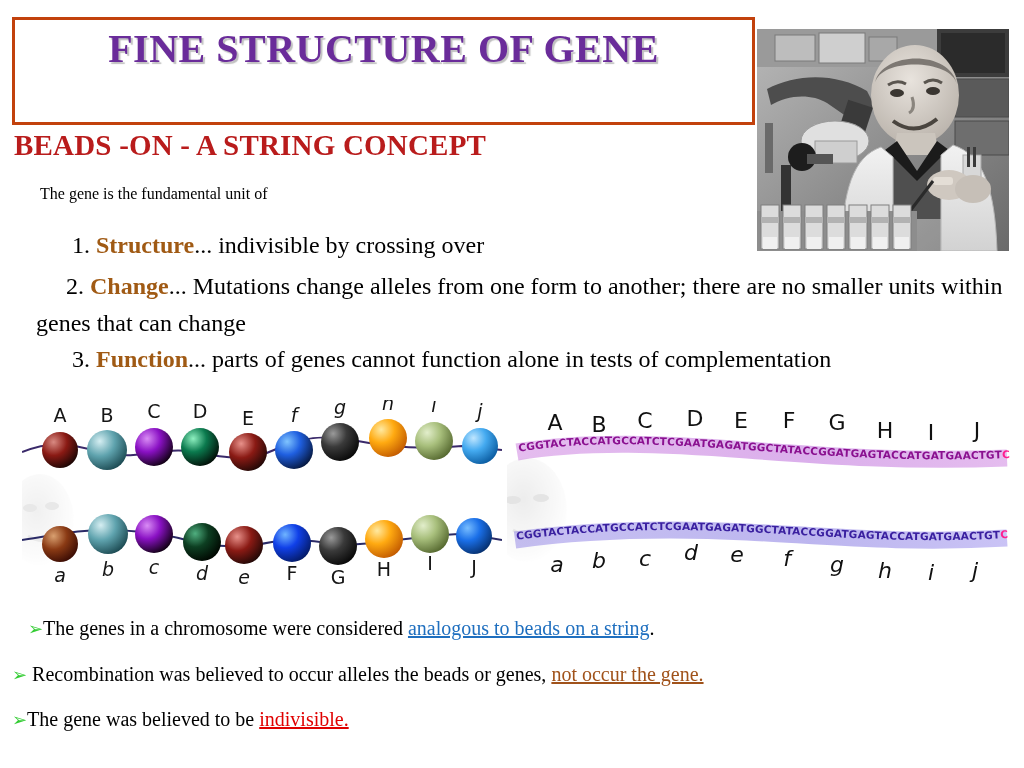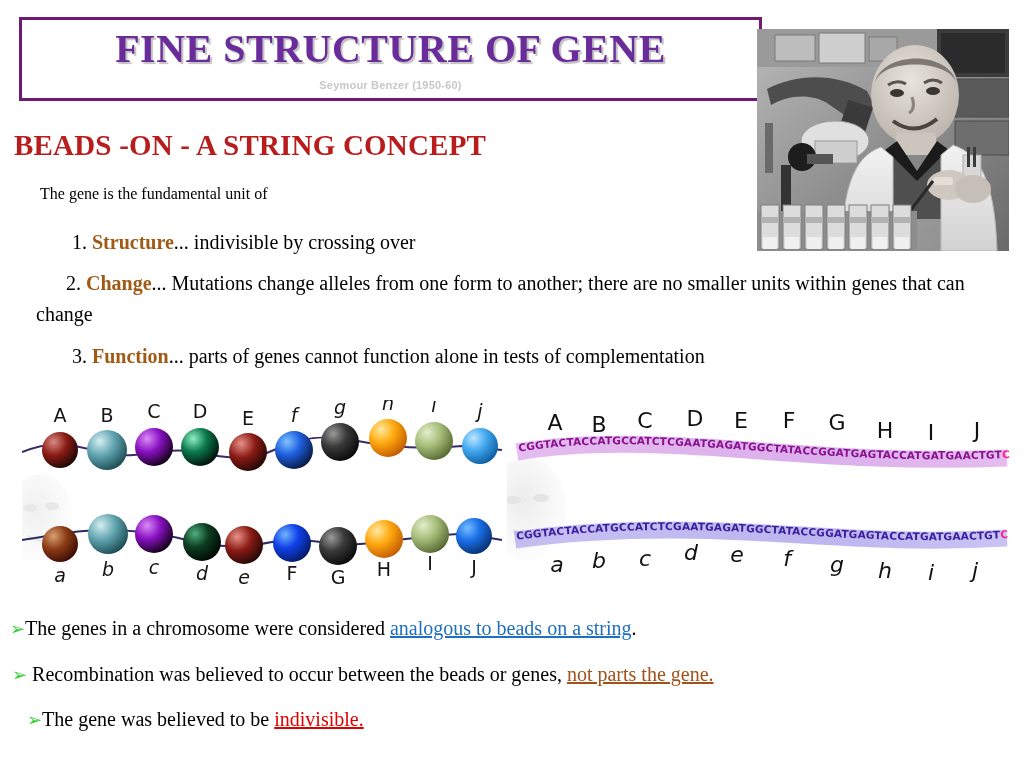--- a/index.html
+++ b/index.html
@@ -12,25 +12,25 @@
     height: 768px;
     position: relative;
     overflow: hidden;
     font-family: "Liberation Serif", serif;
     color: #000000;
   }
 
   
   #title-box {
     position: absolute;
-    left: 19px;
+    left: 12px;
     top: 17px;
     width: 743px;
-    height: 84px;
-    border: 3px solid #701a75;
+    height: 108px;
+    border: 3px solid #c2410c;
     background: #ffffff;
     box-sizing: border-box;
   }
   #title-main {
     position: absolute;
     left: 0;
     right: 0;
     top: 5px;
     text-align: center;
     font-family: "Liberation Serif", serif;
@@ -82,21 +82,21 @@
   
   #intro-line {
     position: absolute;
     left: 40px;
     top: 185px;
     font-size: 16px;
     line-height: 1.15;
   }
   .numbered-item {
     position: absolute;
-    font-size: 20px;
+    font-size: 24px;
     line-height: 1.55;
   }
   .num { }
   .kw {
     color: #a05a14;
     font-weight: bold;
   }
   #item-1 { left: 72px; top: 227px; }
   #item-2 { left: 36px; top: 268px; width: 975px; }
   #item-2 .first-indent { padding-left: 30px; }
@@ -106,23 +106,23 @@
   .bullet {
     position: absolute;
     font-size: 20px;
     white-space: nowrap;
   }
   .arrow {
     color: #33cc33;
     font-size: 18px;
     font-family: "DejaVu Sans", sans-serif;
   }
-  #bullet-1 { left: 10px; top: 617px; }
+  #bullet-1 { left: 28px; top: 617px; }
   #bullet-2 { left: 12px; top: 663px; }
-  #bullet-3 { left: 27px; top: 708px; }
+  #bullet-3 { left: 12px; top: 708px; }
   .link-blue {
     color: #1f6fbf;
     text-decoration: underline;
   }
   .link-brown {
     color: #a0521a;
     text-decoration: underline;
   }
 
   
@@ -141,21 +141,20 @@
     width: 505px;
     height: 195px;
   }
   .ghost-face { opacity: 0.30; }
 </style>
 </head>
 <body>
 
 <div id="title-box">
   <div id="title-main">FINE STRUCTURE OF GENE</div>
-  <div id="title-sub">Seymour Benzer (1950-60)</div>
 </div>
 
 <div id="benzer-photo">
   <svg width="252" height="222" viewBox="0 0 252 222">
     <defs>
       <linearGradient id="bgGrad" x1="0" y1="0" x2="1" y2="1">
         <stop offset="0%" stop-color="#b9b9b9"></stop>
         <stop offset="55%" stop-color="#8c8c8c"></stop>
         <stop offset="100%" stop-color="#6a6a6a"></stop>
       </linearGradient>
@@ -474,18 +473,18 @@
       <text x="468" y="178">j</text>
     </g>
   </svg>
 </div>
 
 <div class="bullet" id="bullet-1">
   <span class="arrow">➢</span><span>The genes in a chromosome were considered </span><span class="link-blue">analogous to beads on a string</span><span>.</span>
 </div>
 
 <div class="bullet" id="bullet-2">
-  <span class="arrow">➢</span><span> Recombination was believed to occur between the beads or genes, </span><span class="link-brown">not parts the gene.</span><span></span>
+  <span class="arrow">➢</span><span> Recombination was believed to occur alleles the beads or genes, </span><span class="link-brown">not occur the gene.</span><span></span>
 </div>
 
 <div class="bullet" id="bullet-3">
   <span class="arrow">➢</span><span>The gene was believed to be </span><span class="link-indivisible" style="color:#e00000;text-decoration:underline;">indivisible.</span><span></span>
 </div>
 
 </body></html>

